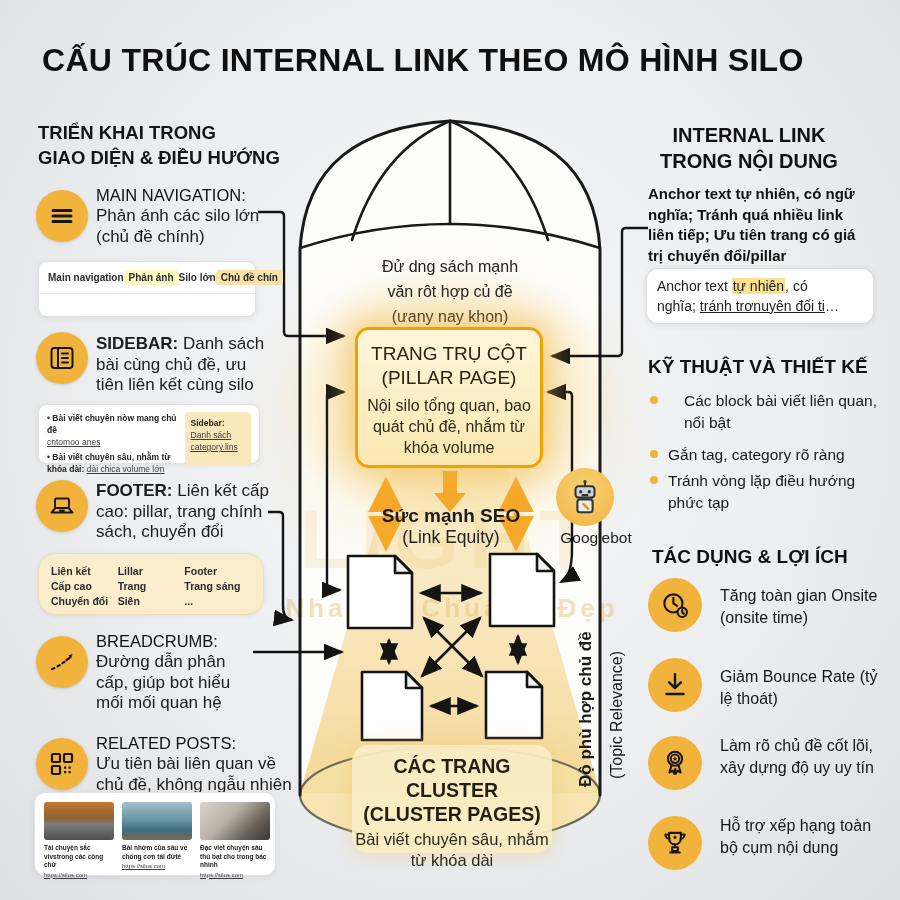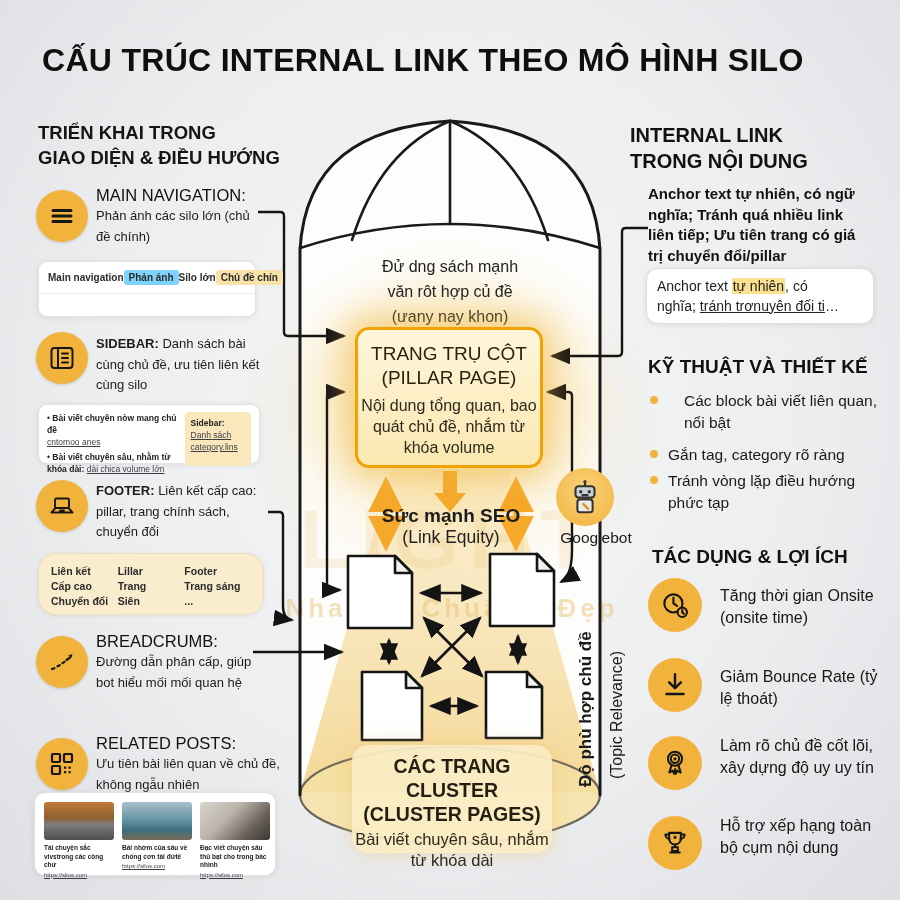--- a/index.html
+++ b/index.html
@@ -5,41 +5,41 @@
   html,body{margin:0;padding:0;background:#e7e8ea;font-family:"Liberation Sans",sans-serif;color:#141414;}
   .canvas{position:relative;width:900px;height:900px;overflow:hidden;
     background:radial-gradient(ellipse at 50% 45%, #f5f6f7 0%, #eceef0 55%, #dddfe2 100%);}
   .abs{position:absolute;}
   .b{font-weight:bold;}
   .title{left:42px;top:42px;font-size:32px;font-weight:bold;letter-spacing:.3px;color:#0f0f0f;white-space:nowrap;}
   .colhead{font-size:18.5px;font-weight:bold;line-height:25px;color:#151515;}
   .ic{width:52px;height:52px;border-radius:50%;background:#F2B33D;display:flex;align-items:center;justify-content:center;box-shadow:0 1px 3px rgba(0,0,0,.15);}
   .ic svg{stroke:#161616;fill:none;stroke-linecap:round;stroke-linejoin:round;}
   .sec-title{font-size:16.5px;font-weight:normal;color:#111;}
-  .sec-text{font-size:13px;line-height:20.5px;color:#1c1c1c;}
+  .sec-text{font-size:17px;line-height:20.5px;color:#1c1c1c;}
   .card{background:#fff;border:1px solid #e2e2e6;border-radius:9px;box-shadow:0 1px 6px rgba(0,0,0,.08);box-sizing:border-box;}
   .navrow{display:flex;align-items:center;padding:8px 9px 6px 9px;font-size:10px;font-weight:bold;color:#2c2c2c;white-space:nowrap;}
-  .chip{background:#7dd3fc;border-radius:3px;padding:2px 5px;}
+  .chip{background:#fef9c3;border-radius:3px;padding:2px 5px;}
   .chip.light{background:#F8E2A9;text-align:center;}
   .navdiv{height:1px;background:#ececef;margin:2px 0 0 0;}
   .scard{display:flex;padding:7px 8px;gap:8px;font-size:8.5px;line-height:12px;color:#222;}
   .scard .bl{width:138px;}
   .scard .bl div{margin-bottom:3px;}
   .aside{background:#FAE8BD;border-radius:4px;padding:5px 6px;width:58px;height:44px;}
   .lnk{text-decoration:underline;color:#3c3c44;}
   .fcard{background:#FAEDCE;border:1px solid #eedfb8;display:flex;gap:0;padding:10px 12px;font-size:10.5px;font-weight:bold;line-height:15px;color:#2b2b2b;border-radius:18px;box-shadow:0 1px 5px rgba(0,0,0,.07);box-sizing:border-box;}
   .fcard .c{width:72px;}
   .rcard{display:flex;gap:8px;padding:9px;}
   .post{width:70px;}
   .thumb{width:70px;height:38px;border-radius:3px;}
   .t1{background:linear-gradient(to bottom,#c07a35 0%,#8f6130 42%,#7d7d7d 58%,#4e4e4e 100%);}
   .t3{background:linear-gradient(135deg,#d9d4cd 0%,#b9b3a9 40%,#6b635b 72%,#3b3631 100%);}
   .cap{font-size:6.5px;font-weight:bold;line-height:8.5px;color:#222;margin-top:4px;}
   .purl{font-size:6px;margin-top:2px;}
-  .rhead{font-size:20px;font-weight:bold;line-height:26px;text-align:left;color:#111;}
+  .rhead{font-size:20px;font-weight:bold;line-height:26px;text-align:center;color:#111;}
   .rbold{font-size:15px;font-weight:bold;line-height:20.5px;color:#111;}
   .excard{background:#fff;border:1px solid #ddd;border-radius:12px;box-shadow:0 1px 6px rgba(0,0,0,.09);padding:8px 10px;font-size:14px;line-height:19.5px;color:#222;box-sizing:border-box;}
   .hl{background:#FBE08E;padding:0 1px;}
   .un{text-decoration:underline;}
   .h19{font-size:19px;font-weight:bold;color:#111;}
   .dot{width:8px;height:8px;border-radius:50%;background:#F2B33D;}
   .bullet-text{font-size:15.5px;line-height:21.5px;color:#1a1a1a;}
   .bic{width:54px;height:54px;border-radius:50%;background:#F2B33D;display:flex;align-items:center;justify-content:center;}
   .bic svg{stroke:#161616;fill:none;stroke-linecap:round;stroke-linejoin:round;}
   .btext{font-size:16px;line-height:21.5px;color:#161616;}
@@ -261,21 +261,21 @@
     <div>Đử dng sách mạnh</div>
     <div>văn rôt hợp củ đề</div>
     <div>(ưany nay khon)</div>
   </div>
 
   <div class="abs pillar">
     <div class="t">
       <div>TRANG TRỤ CỘT</div>
       <div>(PILLAR PAGE)</div>
     </div>
-    <div class="d">Nội dung tổng quan, bao quát chủ đề, nhắm từ khóa volume</div>
+    <div class="d">Nội silo tổng quan, bao quát chủ đề, nhắm từ khóa volume</div>
   </div>
 
   <div class="abs equity">
     <div class="l1">Sức mạnh SEO</div>
     <div class="l2">(Link Equity)</div>
   </div>
 
   <div class="abs gbot">
     <svg width="38" height="38" viewBox="0 0 24 24" stroke="#333" fill="none" stroke-width="1.3" stroke-linecap="round">
       <circle cx="12" cy="2.3" r="1.1" fill="#444" stroke="none"></circle>
@@ -325,21 +325,21 @@
   <div class="abs h19" style="left:652px;top:546px;">TÁC DỤNG &amp; LỢI ÍCH</div>
 
   <div class="abs bic" style="left:648px;top:578px;">
     <svg width="32" height="32" viewBox="0 0 30 30" stroke-width="2">
       <circle cx="13.5" cy="13.5" r="8.5"></circle>
         <path d="M13.5 8.2v5.3l3.4 2.4"></path>
       <circle cx="21.8" cy="21.8" r="4.4" fill="#F2B33D"></circle>
         <path d="M21.8 19.8v2l1.5 1.4"></path>
     </svg>
   </div>
-  <div class="abs btext" style="left:720px;top:585px;width:162px;">Tăng thời gian Onsite (onsite time)</div>
+  <div class="abs btext" style="left:720px;top:585px;width:162px;">Tăng toàn gian Onsite (onsite time)</div>
 
   <div class="abs bic" style="left:648px;top:658px;">
     <svg width="32" height="32" viewBox="0 0 30 30" stroke-width="2.3">
       <path d="M15 5v12M9.5 12.5L15 18l5.5-5.5M7 23.5h16"></path>
     </svg>
   </div>
   <div class="abs btext" style="left:720px;top:666px;width:162px;">Giảm Bounce Rate (tỷ lệ thoát)</div>
 
   <div class="abs bic" style="left:648px;top:736px;">
     <svg width="32" height="32" viewBox="0 0 30 30" stroke-width="1.9">

